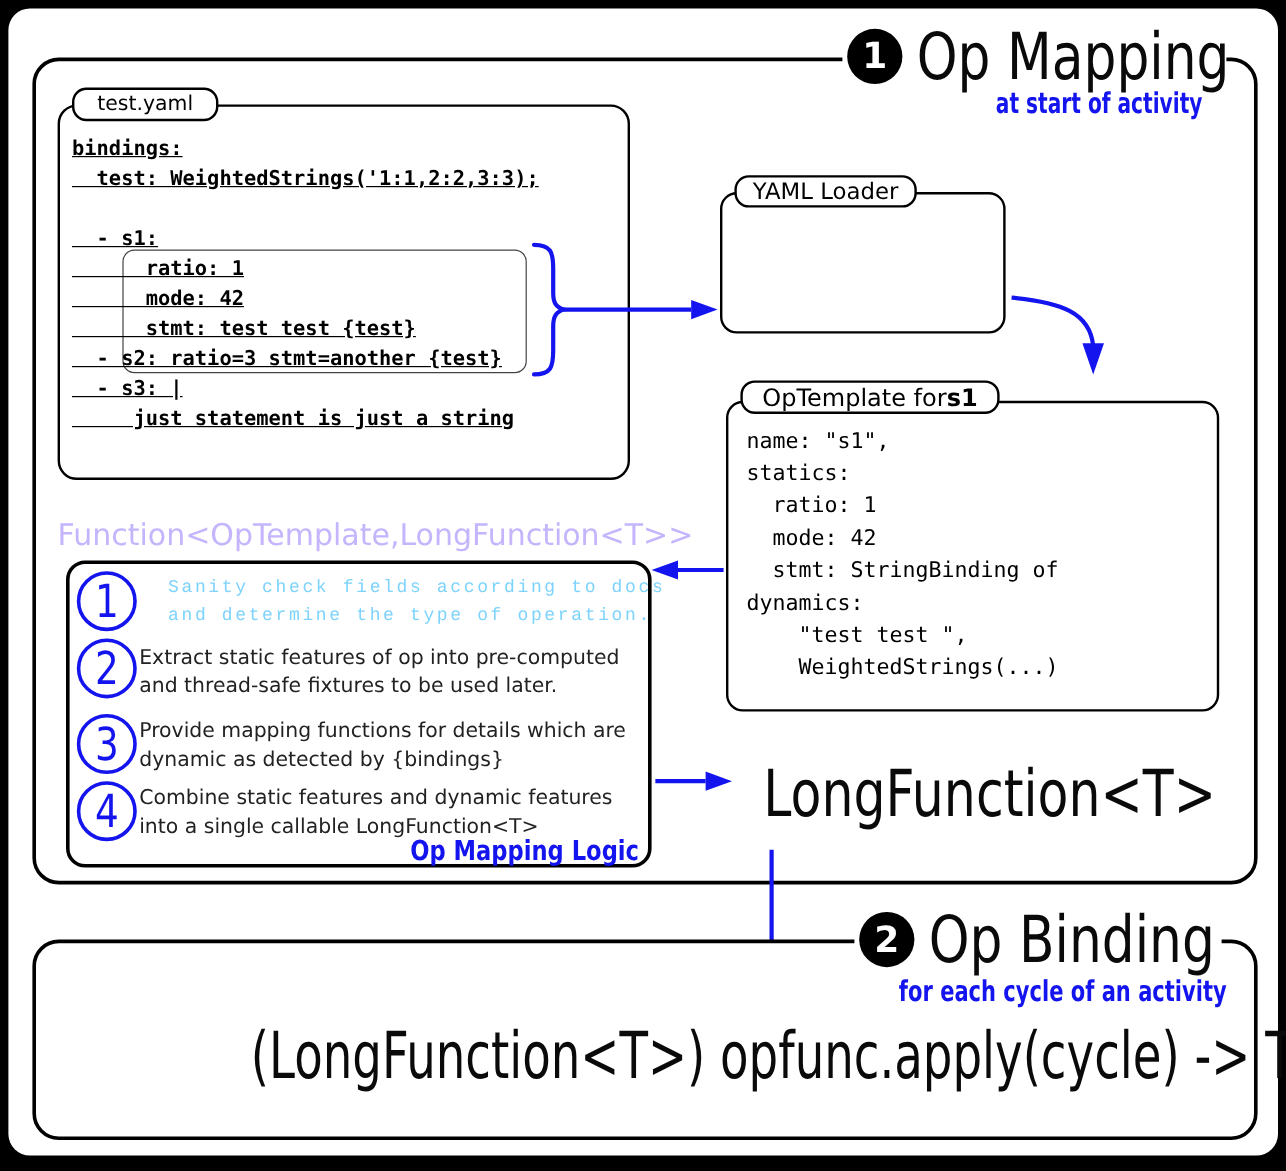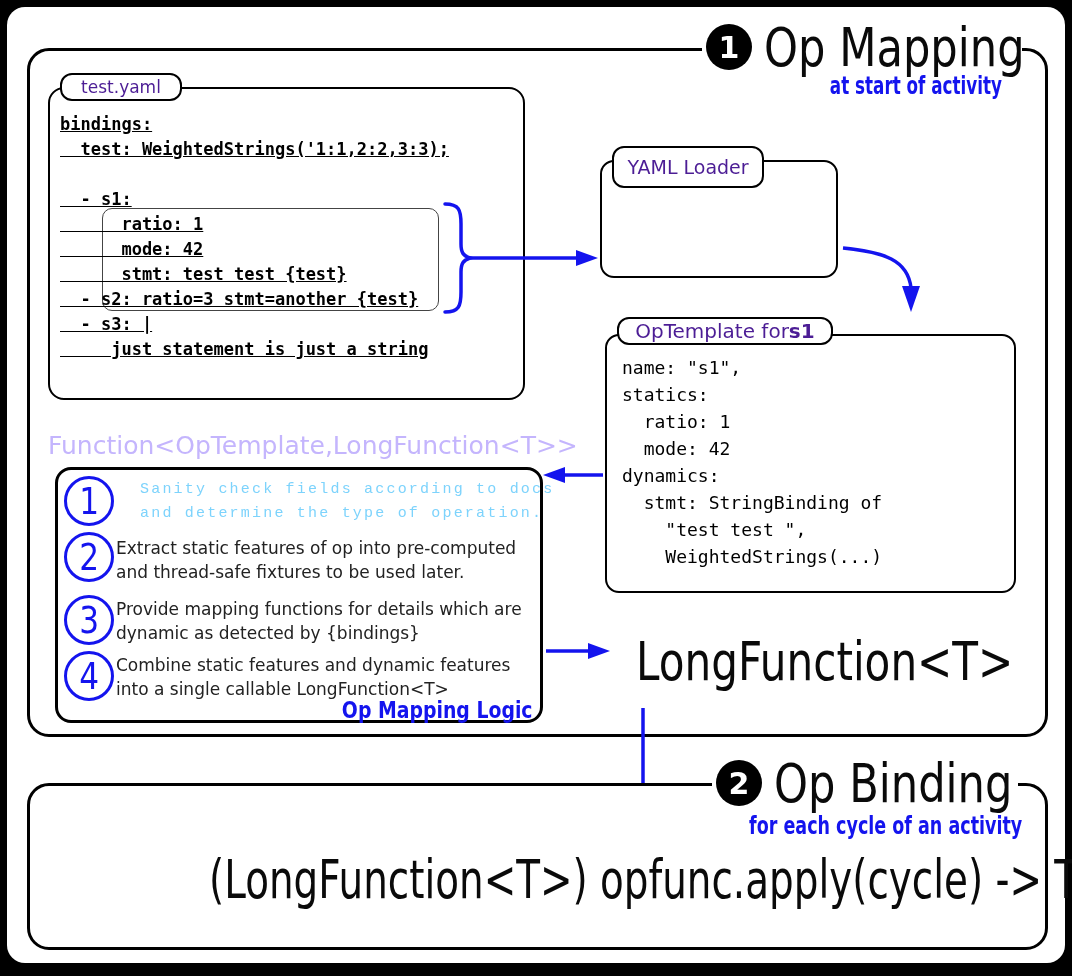--- a/index.html
+++ b/index.html
@@ -5,21 +5,21 @@
   html,body { margin:0; padding:0; }
   body { width:1072px; height:976px; background:#000; position:relative;
          font-family:"DejaVu Sans", sans-serif; color:#111; overflow:hidden; }
   .canvas { position:absolute; left:7px; top:7px; width:1058px; height:956px;
             background:#fff; border-radius:18px; }
   .abs { position:absolute; }
   .box { position:absolute; background:#fff; border:3px solid #000; border-radius:22px; box-sizing:border-box; }
   .inner-box { position:absolute; background:#fff; border:2.5px solid #000; border-radius:16px; box-sizing:border-box; }
   .tab { position:absolute; background:#fff; border:2.5px solid #000; border-radius:12px; box-sizing:border-box;
          display:flex; align-items:center; justify-content:center; white-space:nowrap;
-         font-size:18px; color:#4c1d95;text-align:center; }
+         font-size:18px; color:#000000;text-align:center; }
   .mono-b { font-family:"DejaVu Sans Mono", monospace; font-weight:bold; font-size:17px; color:#000;text-decoration:underline; }
   .mono-r { font-family:"DejaVu Sans Mono", monospace; font-size:18px; color:#000; }
   .cline { white-space:pre; height:25px; line-height:25px; }
   .tline { white-space:pre; height:27px; line-height:27px; }
   .big-title { font-size:54px; color:#0a0a0a; white-space:nowrap; }
   .cx { display:inline-block; white-space:nowrap; }
   .title-wrap { position:absolute; background:#fff; display:flex; align-items:center; white-space:nowrap; overflow:visible; }
   .badge { width:46px; height:46px; border-radius:50%; background:#000; color:#fff;
            display:flex; align-items:center; justify-content:center;
            font-size:30px; font-weight:bold; flex:0 0 46px; }
@@ -68,43 +68,43 @@
 <svg class="abs" style="left:441px; top:201px;" width="32" height="114" viewBox="0 0 32 114">
   <path d="M 4 3 C 18 3 20 9 20 23 L 20 43 C 20 51 22 55 29 57 C 22 59 20 63 20 71 L 20 91 C 20 105 18 111 4 111" fill="none" stroke="#1414ee" stroke-width="3.5" stroke-linecap="round"></path>
 </svg>
 
 <svg class="abs" style="left:470px; top:246px;" width="130" height="24" viewBox="0 0 130 24">
   <line x1="0" y1="12" x2="106" y2="12" stroke="#1414ee" stroke-width="3.5"></line>
   <polygon points="106,4 106,20 128,12" fill="#1414ee"></polygon>
 </svg>
 
 <div class="inner-box" style="left:600px; top:160px; width:238px; height:118px; border-radius:14px;"></div>
-<div class="tab" style="left:612px; top:146px; width:152px; height:42px; font-size:19px;">YAML Loader</div>
+<div class="tab" style="left:612px; top:146px; width:152px; height:27px; font-size:19px;">YAML Loader</div>
 <div class="abs" style="left:613px; top:185px; font-size:20px; line-height:27px; color:#ffffff;">
   <div><span class="cx" style="transform:scaleX(0.84); transform-origin:0 50%;">1. Parse YAML</span></div>
   <div><span class="cx" style="transform:scaleX(0.84); transform-origin:0 50%;">2. Resolve Bindings</span></div>
 </div>
 
 <svg class="abs" style="left:840px; top:240px;" width="86" height="80" viewBox="0 0 86 80">
   <path d="M 3 8 C 44 12 68 20 71 48" fill="none" stroke="#1414ee" stroke-width="3.5"></path>
   <polygon points="62,46 80,46 71,72" fill="#1414ee"></polygon>
 </svg>
 
 <div class="inner-box" style="left:605px; top:334px; width:411px; height:259px; border-radius:14px;"></div>
 <div class="tab" style="left:617px; top:317px; width:216px; height:28px; font-size:20px;">
   <span>OpTemplate for </span>
     <b>s1</b>
 </div>
 <div class="abs mono-r" style="left:622px; top:354px;">
   <div class="tline">name: "s1",</div>
   <div class="tline">statics:</div>
   <div class="tline">  ratio: 1</div>
   <div class="tline">  mode: 42</div>
+  <div class="tline">  stmt: StringBinding of</div>
   <div class="tline">dynamics:</div>
-  <div class="tline">  stmt: StringBinding of</div>
   <div class="tline">    "test test ",</div>
   <div class="tline">    WeightedStrings(...)</div>
 </div>
 
 <svg class="abs" style="left:543px; top:464px;" width="62" height="22" viewBox="0 0 62 22">
   <line x1="60" y1="11" x2="22" y2="11" stroke="#1414ee" stroke-width="3.5"></line>
   <polygon points="22,3 22,19 0,11" fill="#1414ee"></polygon>
 </svg>
 
 <div class="abs" style="left:48px; top:431px; font-size:25px; color:#c4b5fd; white-space:nowrap;">Function&lt;OpTemplate,LongFunction&lt;T&gt;&gt;</div>

